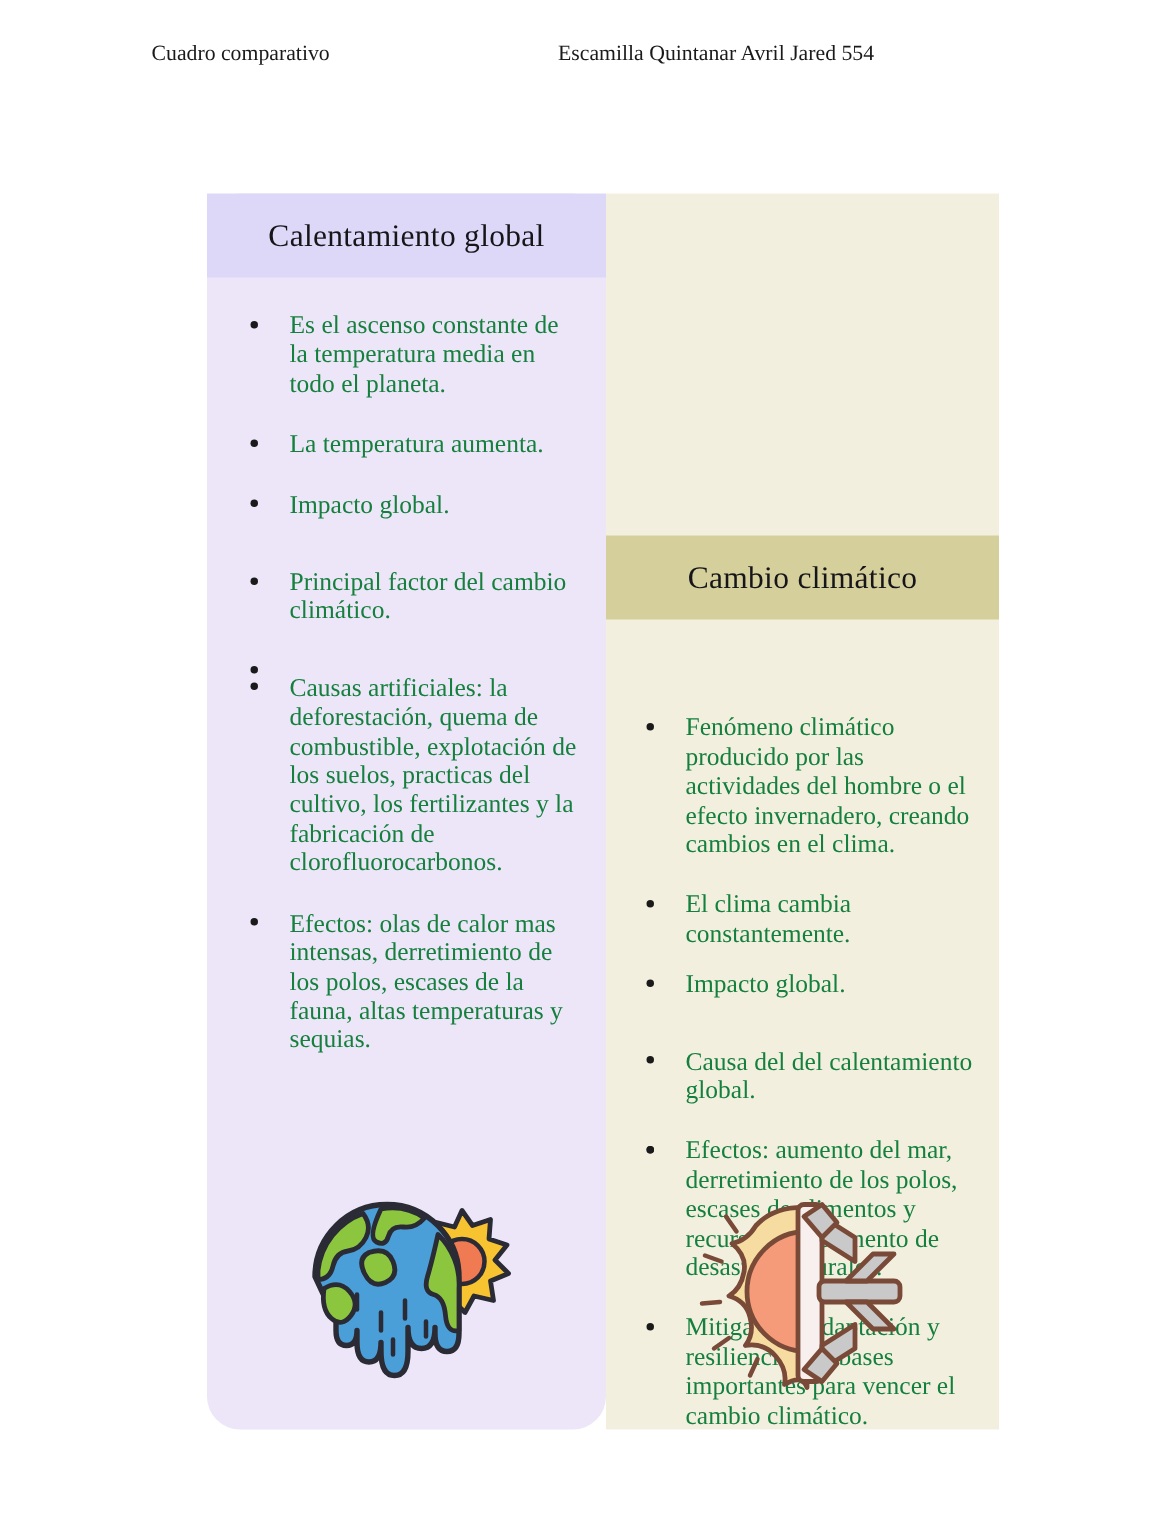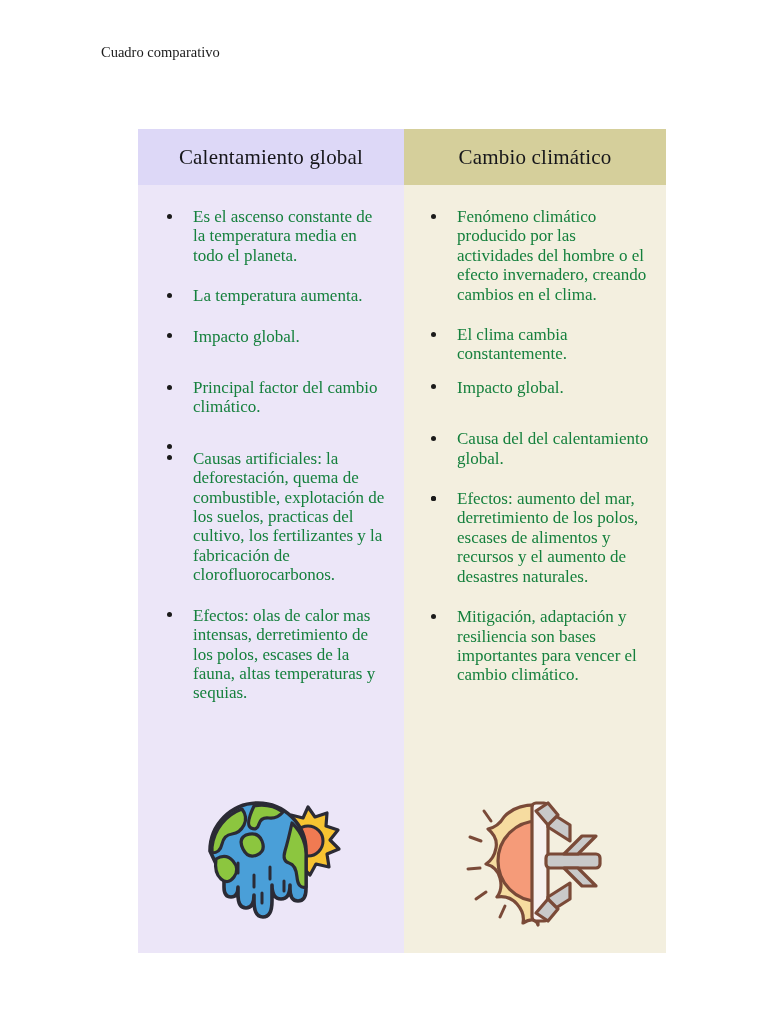--- a/index.html
+++ b/index.html
@@ -13,21 +13,21 @@
     position: relative;
     font-family: "Liberation Serif", "DejaVu Serif", serif;
     color: #1a1a1a;
     overflow: hidden;
   }
 
   
   .page-header {
     position: absolute;
     left: 0;
-    top: 42px;
+    top: 26px;
     width: 760px;
     height: 20px;
   }
   .page-header .doc-title {
     position: absolute;
     left: 101px;
     top: 0;
     font-size: 14.5px;
     line-height: 20px;
     white-space: nowrap;
@@ -52,24 +52,26 @@
     flex-direction: row;
   }
   .col {
     display: flex;
     flex-direction: column;
     position: relative;
   }
   .col-left {
     width: 266px;
     background: #ece6f8;
+    border-radius: 22px;
   }
   .col-right {
     width: 262px;
     background: #f3efdf;
+    justify-content: flex-end;
   }
   .col-head {
     height: 56px;
     display: flex;
     align-items: center;
     justify-content: center;
     box-sizing: border-box;
   }
   .col-left .col-head {
     background: #ddd8f7;
@@ -89,20 +91,21 @@
     list-style: none;
     margin: 0;
     padding: 0;
     position: relative;
   }
   .col-left ul.bullets {
     padding: 22px 18px 0 24px;
   }
   .col-right ul.bullets {
     padding: 22px 16px 0 22px;
+    margin-top: 40px;
   }
   ul.bullets li {
     position: relative;
     padding-left: 31px;
     font-size: 17px;
     line-height: 19.4px;
     color: #15803d;
     text-align: left;
   }
   ul.bullets li .dot {
@@ -132,20 +135,21 @@
     display: flex;
     justify-content: center;
   }
   .illus svg { display: block; }
 </style>
 </head>
 <body>
 
 <div class="page-header">
   <div class="doc-title">Cuadro comparativo</div>
+  <div class="author">Escamilla Quintanar Avril Jared 554</div>
 </div>
 
 <div class="table">
 
   <div class="col col-left">
     <div class="col-head">
       <span>Calentamiento global</span>
     </div>
 
     <ul class="bullets">

